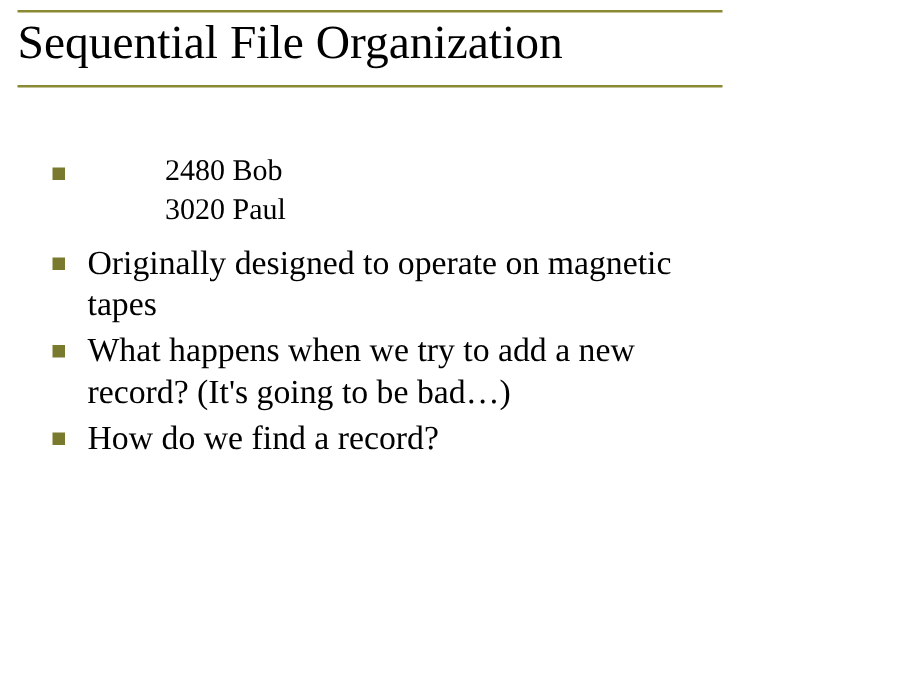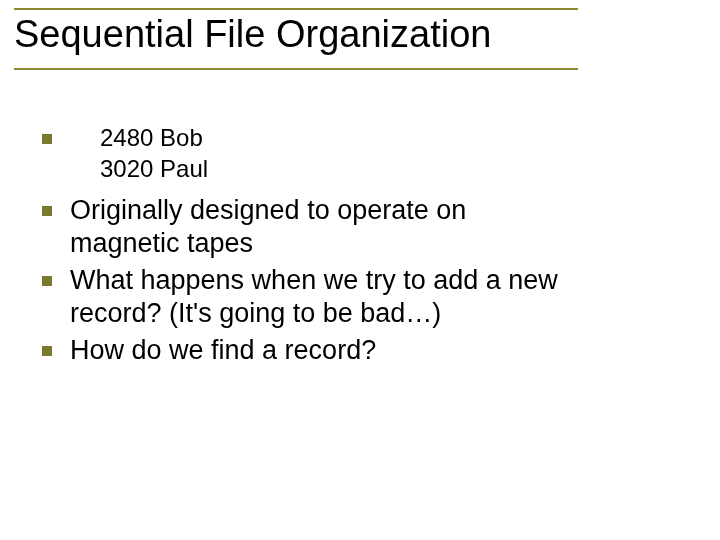--- a/index.html
+++ b/index.html
@@ -10,20 +10,21 @@
     background: #ffffff;
     font-family: Arial, Helvetica, sans-serif;
     color: #000;
     overflow: hidden;
   }
   .slide {
     position: relative;
     width: 592px;
     height: 540px;
     box-sizing: border-box;
+    font-family: Liberation Serif, serif;
   }
   .title-wrap {
     position: absolute;
     left: 14px;
     right: 14px;
     top: 6px;
   }
   .title-rule {
     position: absolute;
     left: 14px;
@@ -77,20 +78,21 @@
     background: #7a7a2e;
   }
   .sublist {
     list-style: none;
     margin: 2px 0 10px 0;
     padding: 0 0 0 30px;
   }
   .sublist li {
     font-size: 24px;
     line-height: 1.3;
+    margin-left: 32px;
   }
 </style>
 </head>
 <body>
 
 <div class="slide">
 
   <div class="title-rule"></div>
   <div class="title-wrap">
     <span class="title">Sequential File Organization</span>

